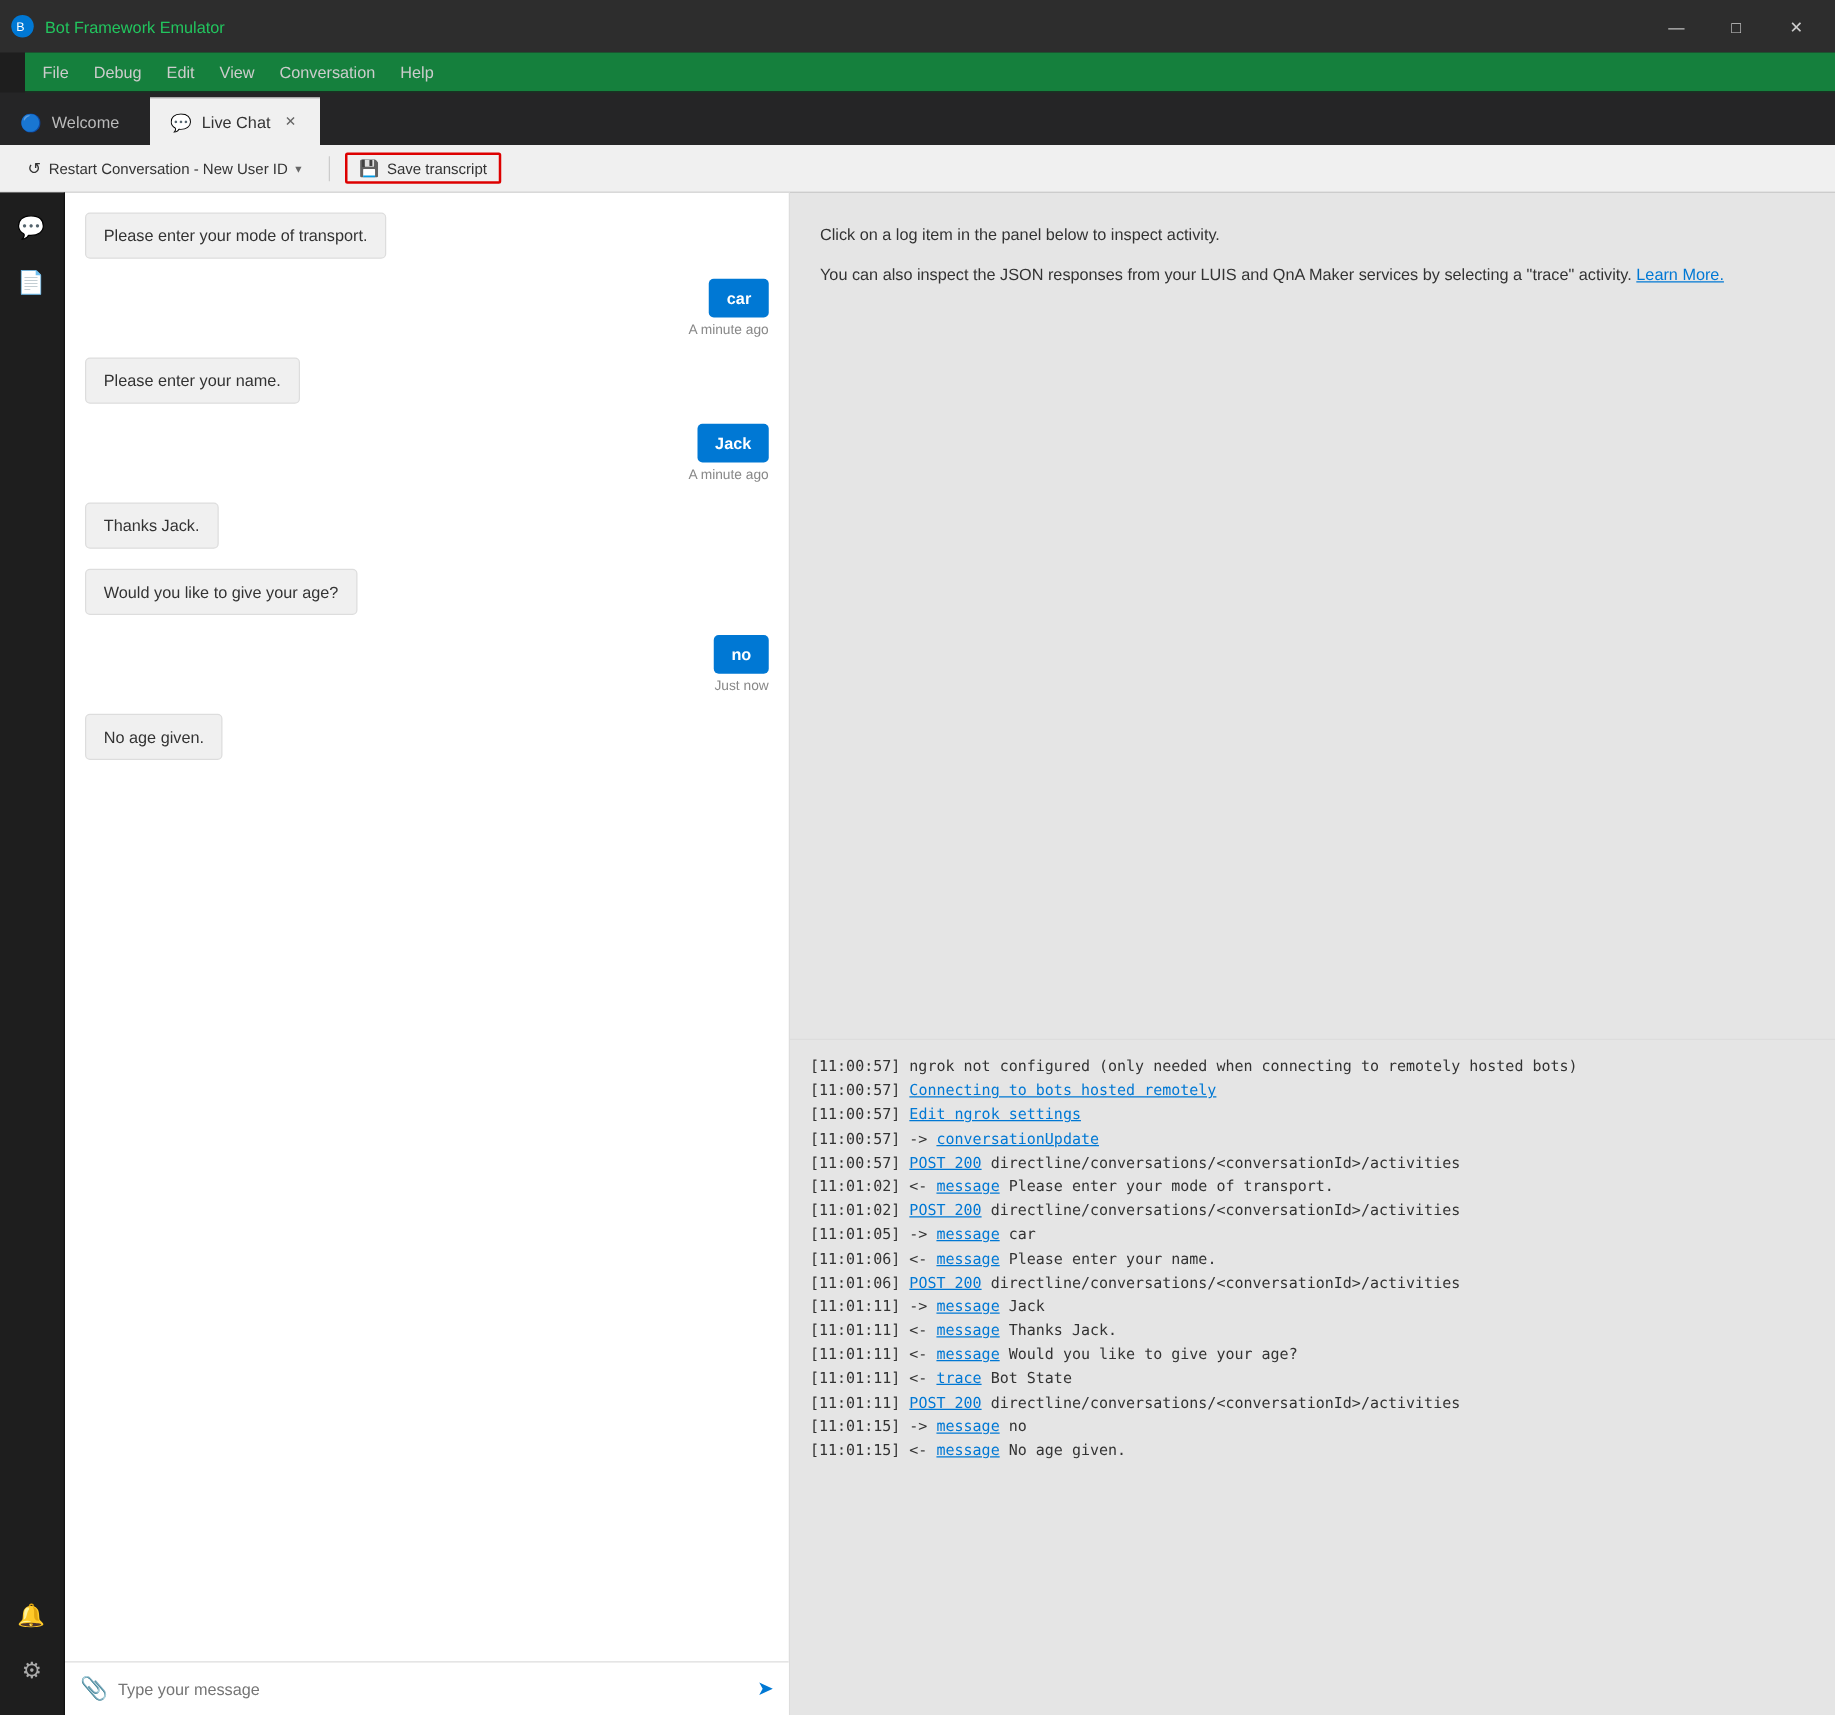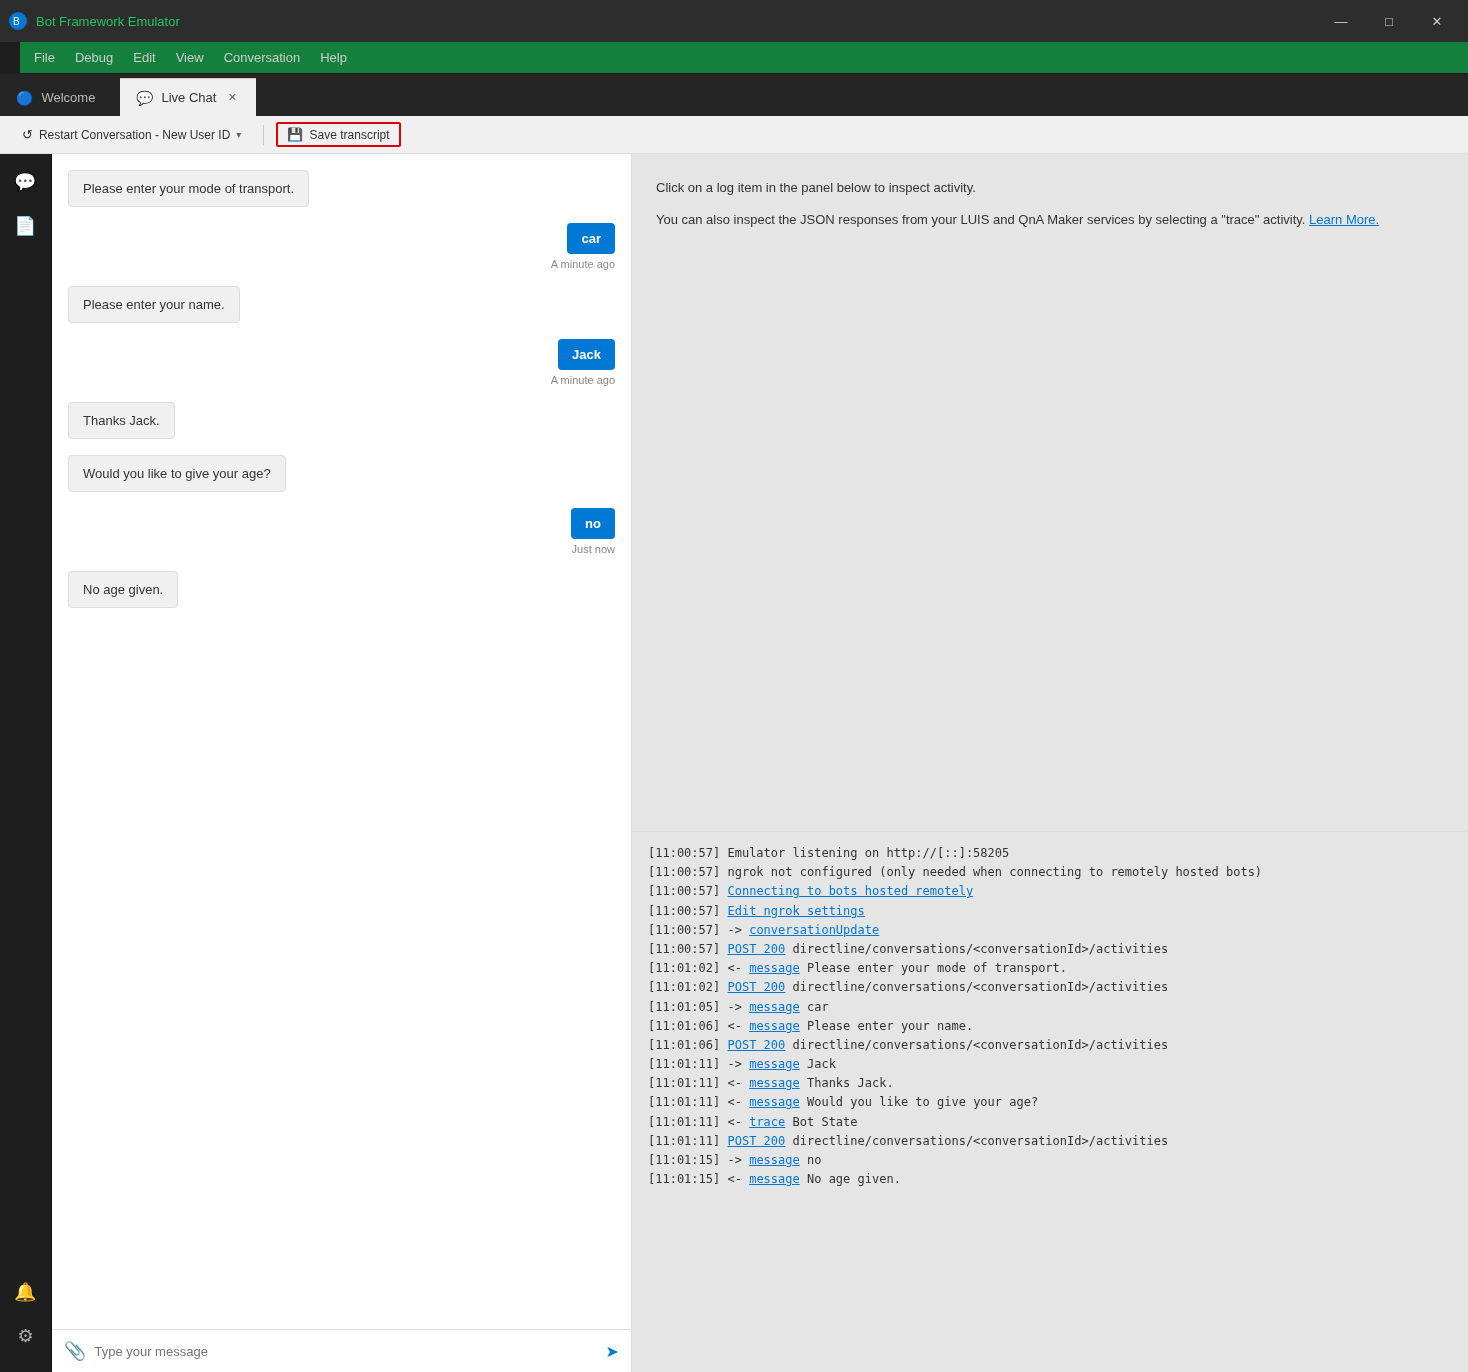--- a/index.html
+++ b/index.html
@@ -233,21 +233,20 @@
   <div class="inspector-panel">
     <div class="inspector-top">
       <p>Click on a log item in the panel below to inspect activity.</p>
       <p>
         <span>You can also inspect the JSON responses from your LUIS and QnA Maker services by selecting a "trace" activity.</span>
         <a class="inspector-link" href="#">Learn More.</a>
       </p>
     </div>
 
     <div class="log-panel">
-      <div class="log-line">[11:00:57] Emulator listening on http://[::]:58205</div>
       <div class="log-line">[11:00:57] ngrok not configured (only needed when connecting to remotely hosted bots)</div>
       <div class="log-line">[11:00:57] <a class="log-link" href="#">Connecting to bots hosted remotely</a></div>
       <div class="log-line">[11:00:57] <a class="log-link" href="#">Edit ngrok settings</a></div>
       <div class="log-line">[11:00:57] -&gt; <a class="log-link" href="#">conversationUpdate</a></div>
       <div class="log-line">[11:00:57] <a class="log-link" href="#">POST 200</a> directline/conversations/&lt;conversationId&gt;/activities</div>
       <div class="log-line">[11:01:02] &lt;- <a class="log-link" href="#">message</a> Please enter your mode of transport.</div>
       <div class="log-line">[11:01:02] <a class="log-link" href="#">POST 200</a> directline/conversations/&lt;conversationId&gt;/activities</div>
       <div class="log-line">[11:01:05] -&gt; <a class="log-link" href="#">message</a> car</div>
       <div class="log-line">[11:01:06] &lt;- <a class="log-link" href="#">message</a> Please enter your name.</div>
       <div class="log-line">[11:01:06] <a class="log-link" href="#">POST 200</a> directline/conversations/&lt;conversationId&gt;/activities</div>

